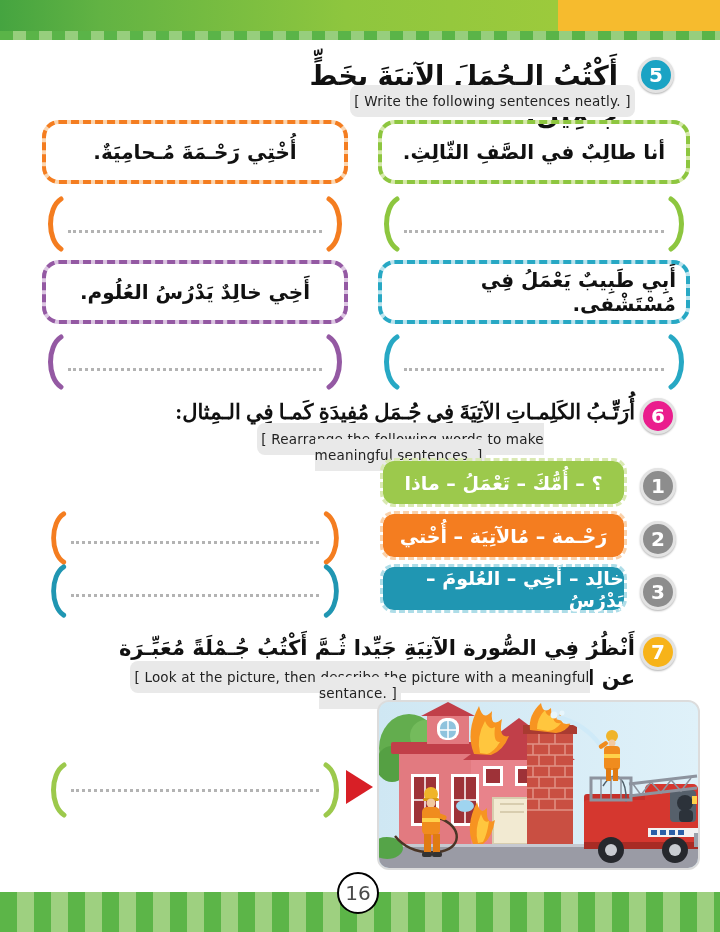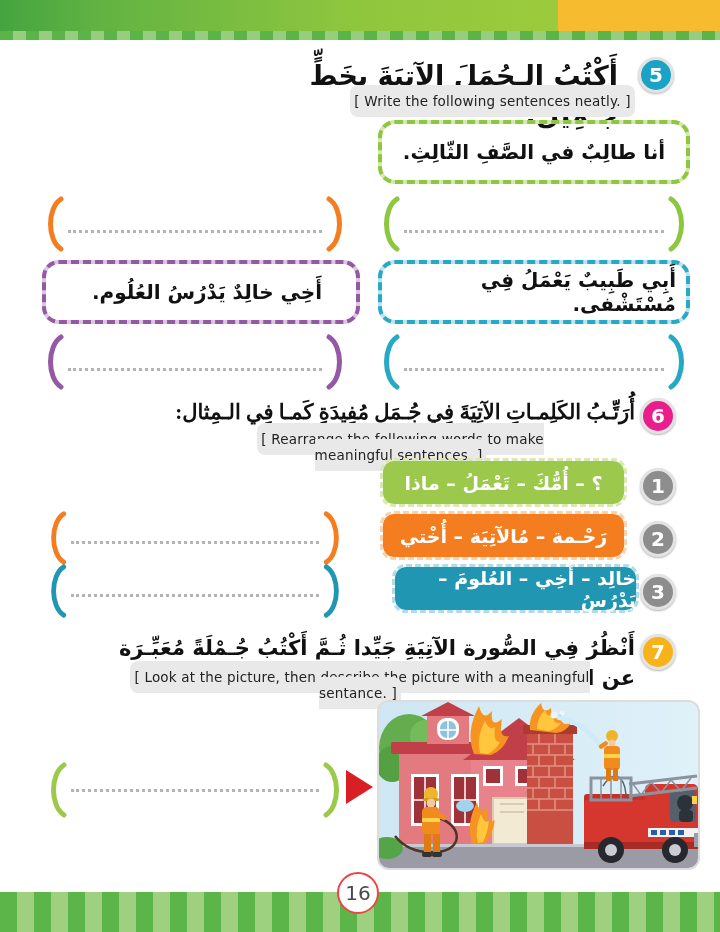--- a/index.html
+++ b/index.html
@@ -41,21 +41,21 @@
   .strip .txt{direction:rtl;font-size:19px;font-weight:700;color:#fff;}
   
   .pic{position:absolute;left:377px;top:700px;width:323px;height:170px;border-radius:12px;
        overflow:hidden;border:2px solid #dcdcdc;box-sizing:border-box;background:#d4ebf6;}
   
   .red-arrow{position:absolute;left:346px;top:770px;width:0;height:0;
              border-top:17px solid transparent;border-bottom:17px solid transparent;
              border-left:27px solid #d81f26;}
   
   .pnum{position:absolute;left:337px;top:872px;width:42px;height:42px;border-radius:50%;
-        background:#fff;border:2px solid #ef4444;box-sizing:border-box;
+        background:#fff;border:2px solid #000000;box-sizing:border-box;
         display:flex;align-items:center;justify-content:center;
         font-size:20px;color:#4a4a4a;}
 </style>
 </head>
 <body>
 
 <div class="page">
 
   <div class="top-band"></div>
   <div class="top-yellow"></div>
@@ -65,20 +65,23 @@
     <span>5</span>
   </div>
   <div class="ar-title" style="left:216px;width:402px;top:56px;font-size:27px;" dir="rtl">أَكْتُبُ الـجُمَلَ الآتِيَةَ بِخَطٍّ جَـمِيل:</div>
   <div class="en-sub" style="left:320px;width:345px;top:93px;">
     <span class="hl">[ Write the following sentences neatly. ]</span>
   </div>
 
   <div class="dbox" style="left:378px;top:120px;width:312px;height:64px;--c:#8dc63f;--t:#d6e9ab;">
     <div class="txt">أنا طالِبٌ في الصَّفِ الثّالِثِ.</div>
   </div>
+  <div class="dbox" style="left:42px;top:120px;width:306px;height:64px;--c:#f47d20;--t:#fbd6b1;">
+    <div class="txt">أُخْتِي رَحْـمَةَ مُـحامِيَةٌ.</div>
+  </div>
 
   <div class="ans" style="left:378px;top:196px;width:312px;color:#8dc63f;">
     <svg class="br-l" width="22" height="56" viewBox="0 0 22 56">
         <path d="M19 3 C5 12 5 44 19 53" stroke="currentColor" stroke-width="5" fill="none" stroke-linecap="round"></path>
       </svg>
     <svg class="br-r" width="22" height="56" viewBox="0 0 22 56">
         <path d="M3 3 C17 12 17 44 3 53" stroke="currentColor" stroke-width="5" fill="none" stroke-linecap="round"></path>
       </svg>
     <div class="dot" style="top:34px;"></div>
   </div>
@@ -88,21 +91,21 @@
       </svg>
     <svg class="br-r" width="22" height="56" viewBox="0 0 22 56">
         <path d="M3 3 C17 12 17 44 3 53" stroke="currentColor" stroke-width="5" fill="none" stroke-linecap="round"></path>
       </svg>
     <div class="dot" style="top:34px;"></div>
   </div>
 
   <div class="dbox" style="left:378px;top:260px;width:312px;height:64px;--c:#27a8c4;--t:#bce4ee;">
     <div class="txt">أَبِي طَبِيبٌ يَعْمَلُ فِي مُسْتَشْفى.</div>
   </div>
-  <div class="dbox" style="left:42px;top:260px;width:306px;height:64px;padding-left:12px;--c:#9459a3;--t:#dcc6e2;">
+  <div class="dbox" style="left:42px;top:260px;width:306px;height:64px;--c:#9459a3;--t:#dcc6e2;">
     <div class="txt">أَخِي خالِدٌ يَدْرُسُ العُلُوم.</div>
   </div>
 
   <div class="ans" style="left:378px;top:334px;width:312px;color:#27a8c4;">
     <svg class="br-l" width="22" height="56" viewBox="0 0 22 56">
         <path d="M19 3 C5 12 5 44 19 53" stroke="currentColor" stroke-width="5" fill="none" stroke-linecap="round"></path>
       </svg>
     <svg class="br-r" width="22" height="56" viewBox="0 0 22 56">
         <path d="M3 3 C17 12 17 44 3 53" stroke="currentColor" stroke-width="5" fill="none" stroke-linecap="round"></path>
       </svg>
@@ -125,21 +128,21 @@
   <div class="en-sub" style="left:228px;width:345px;top:431px;">
     <span class="hl">[ Rearrange the following words to make meaningful sentences. ]</span>
   </div>
 
   <div class="strip" style="left:380px;top:458px;width:247px;--c:#9cc94c;--t:#d9e9b2;">
     <div class="txt">؟ – أُمُّكَ – تَعْمَلُ – ماذا</div>
   </div>
   <div class="strip" style="left:380px;top:511px;width:247px;--c:#f47d20;--t:#fad1aa;">
     <div class="txt">رَحْـمة – مُالآتِيَة – أُخْتي</div>
   </div>
-  <div class="strip" style="left:392px;top:564px;width:247px;--c:#2096b2;--t:#aedde8;">
+  <div class="strip" style="left:380px;top:564px;width:247px;--c:#2096b2;--t:#aedde8;">
     <div class="txt">خالِد – أَخِي – العُلومَ – يَدْرُسُ</div>
   </div>
 
   <div class="ncirc" style="left:640px;top:468px;background:#8d8d8d;">
     <span>1</span>
   </div>
   <div class="ncirc" style="left:640px;top:521px;background:#8d8d8d;">
     <span>2</span>
   </div>
   <div class="ncirc" style="left:640px;top:574px;background:#8d8d8d;">

